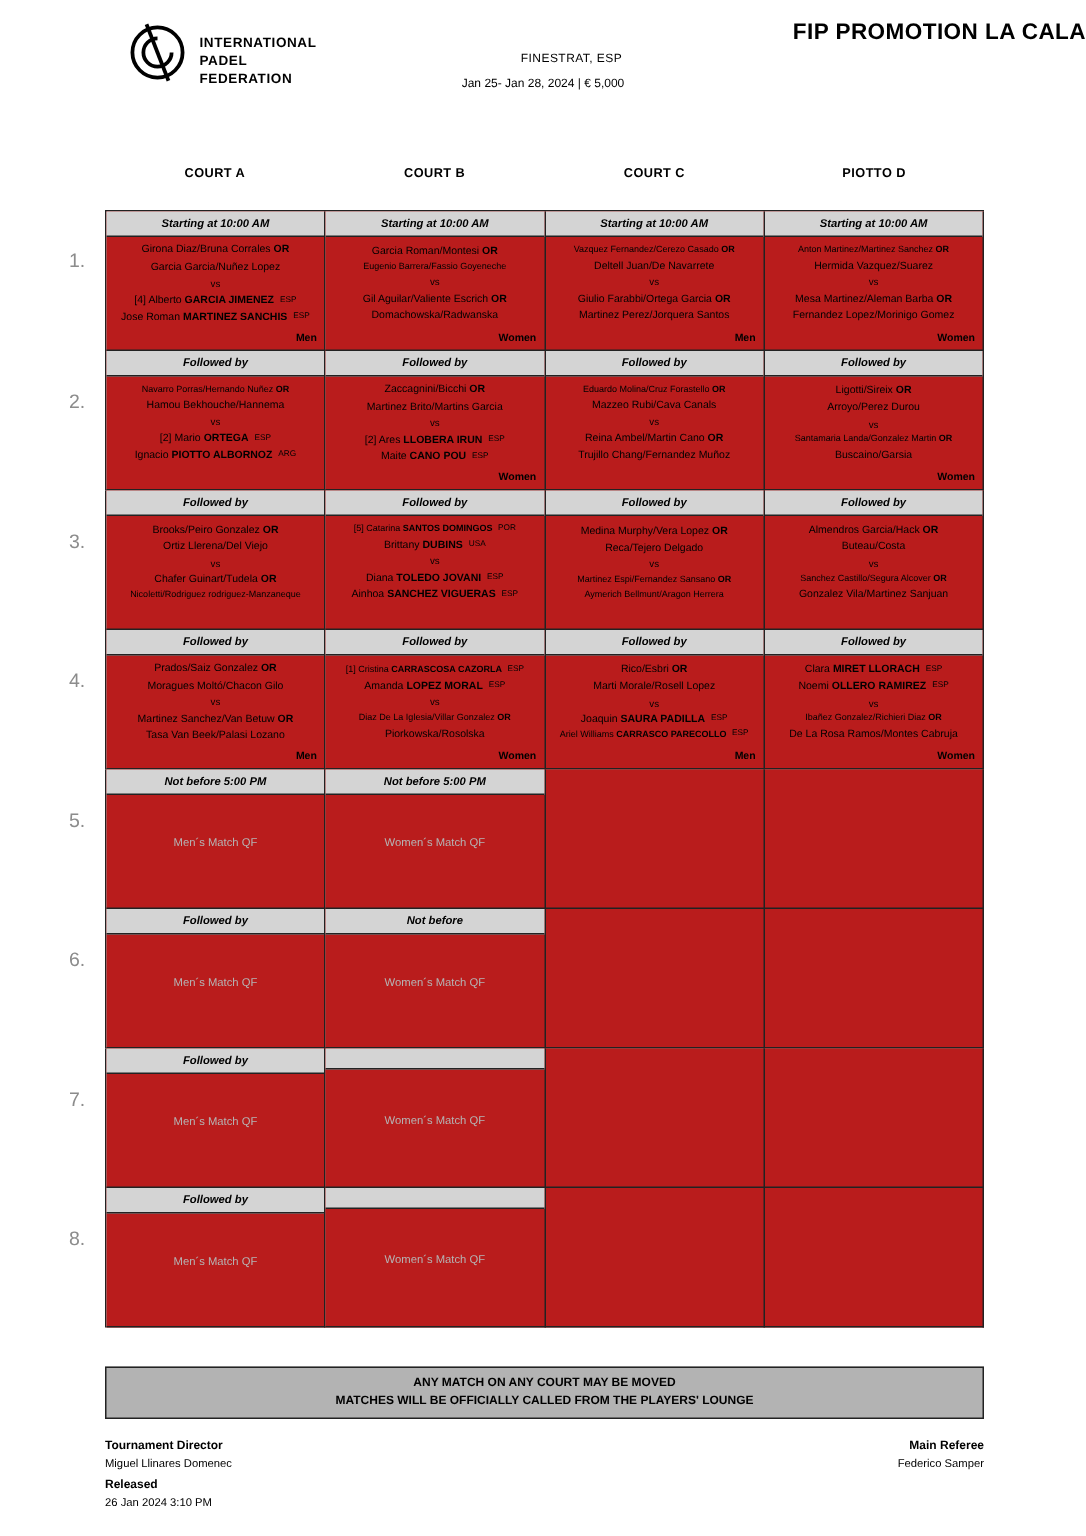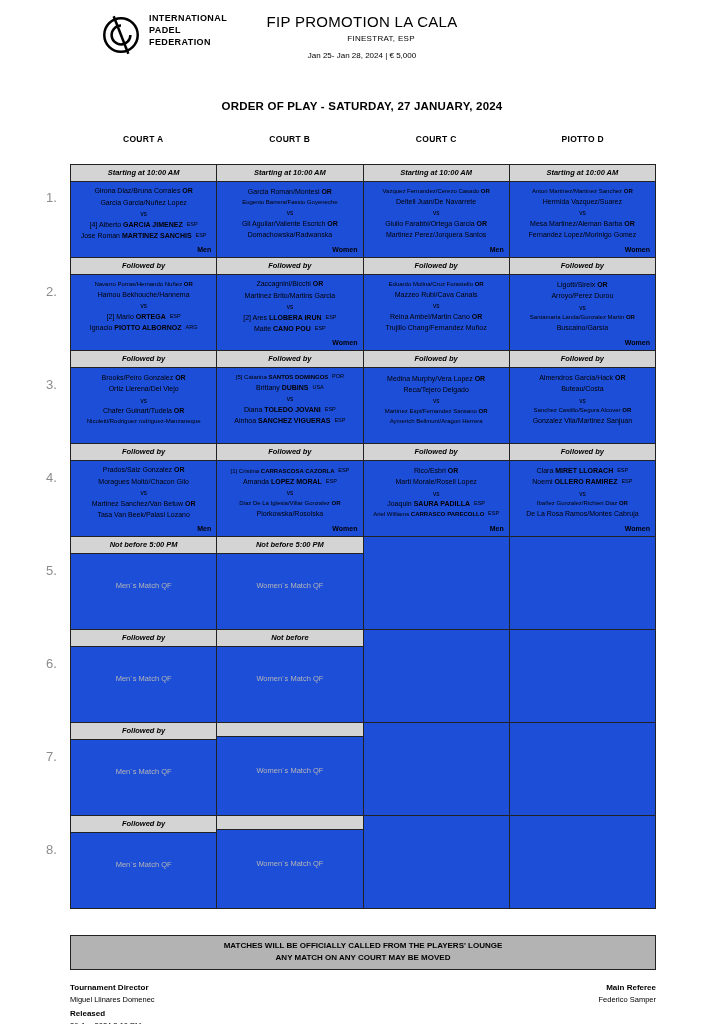--- a/index.html
+++ b/index.html
@@ -4,40 +4,40 @@
 <style>
   * { box-sizing: border-box; margin: 0; padding: 0; }
   body { background: #888; font-family: "Liberation Sans", sans-serif; }
   .page {
     position: relative; width: 724px; height: 1024px; margin: 0 auto;
     background: #fff; color: #000; overflow: hidden;
   }
 
   
   .top-header { position: relative; height: 88px; padding-top: 13px; }
-  .logo-wrap { position: absolute; left: 100px; top: 12px; display: flex; align-items: flex-start; gap: 7px; }
+  .logo-wrap { position: absolute; left: 84px; top: 12px; display: flex; align-items: flex-end; gap: 7px; }
   .logo-mark { width: 42px; height: 46px; }
   .logo-text { font-weight: bold; font-size: 9px; line-height: 1.35; letter-spacing: .4px; }
-  .event-title { text-align: center; font-weight: normal; font-size: 15px; letter-spacing: .3px; }
+  .event-title { text-align: right; font-weight: bold; font-size: 15px; letter-spacing: .3px; }
   .event-loc { text-align: center; font-size: 8px; margin-top: 4px; letter-spacing: .3px; padding-left: 38px; }
   .event-dates { text-align: center; font-size: 8px; margin-top: 8px; }
 
   
   .oop-title { text-align: center; font-weight: bold; font-size: 11.5px; margin-top: 12px; letter-spacing: .2px; }
   .table-wrap { margin: 22px 68px 0 38px; }
   .court-headers { display: flex; margin-left: 32px; margin-bottom: 20px; }
   .court-h { width: 25%; text-align: center; font-weight: bold; font-size: 8.5px; letter-spacing: .3px; }
 
   .orow { display: flex; }
   .rnum { width: 32px; color: #8c8c8c; font-size: 13px; padding-top: 26px; padding-left: 8px; }
   .cellrow { display: flex; flex: 1; border-left: 1px solid #222; }
   .orow:first-child .cellrow { border-top: 1px solid #222; }
   .cell {
     width: 25%; min-height: 93px; border-right: 1px solid #222; border-bottom: 1px solid #222;
-    display: flex; flex-direction: column; background: #1d4ed8;
+    display: flex; flex-direction: column; background: #b91c1c;
   }
   .cellhead {
     background: #d4d4d4; border-bottom: 1px solid #222;
     font-size: 7.5px; font-weight: bold; font-style: italic;
     text-align: center; padding: 3px 2px 4px;
     min-height: 14px;
   }
   .cellbody { flex: 1; display: flex; flex-direction: column; justify-content: center; gap: 2.5px; padding: 4px 3px; }
   .line { font-size: 7px; line-height: 1.25; text-align: center; }
   .line.sm { font-size: 6px; }
@@ -72,21 +72,20 @@
         <div>INTERNATIONAL</div>
         <div>PADEL</div>
         <div>FEDERATION</div>
       </div>
     </div>
     <div class="event-title">FIP PROMOTION LA CALA</div>
     <div class="event-loc">FINESTRAT, ESP</div>
     <div class="event-dates">Jan 25- Jan 28, 2024  |  € 5,000</div>
   </div>
 
-  <div class="oop-title">ORDER OF PLAY - SATURDAY, 27 JANUARY, 2024</div>
 
   <div class="table-wrap">
     <div class="court-headers" id="court-headers">
         <div class="court-h">COURT A</div>
         <div class="court-h">COURT B</div>
         <div class="court-h">COURT C</div>
         <div class="court-h">PIOTTO D</div>
       </div>
     <div id="grid">
         <div class="orow">
@@ -390,22 +389,22 @@
             <div class="cell">
               <div class="cellbody"></div>
               <div class="cellfoot"></div>
             </div>
           </div>
         </div>
       </div>
   </div>
 
   <div class="notice">
+    <div>ANY MATCH ON ANY COURT MAY BE MOVED</div>
     <div>MATCHES WILL BE OFFICIALLY CALLED FROM THE PLAYERS' LOUNGE</div>
-    <div>ANY MATCH ON ANY COURT MAY BE MOVED</div>
   </div>
 
   <div class="credits">
     <div class="credits-left">
       <div class="cred-label">Tournament Director</div>
       <div class="cred-value">Miguel Llinares Domenec</div>
       <div class="cred-label">Released</div>
       <div class="cred-value">26 Jan 2024  3:10 PM</div>
     </div>
     <div class="credits-right">

